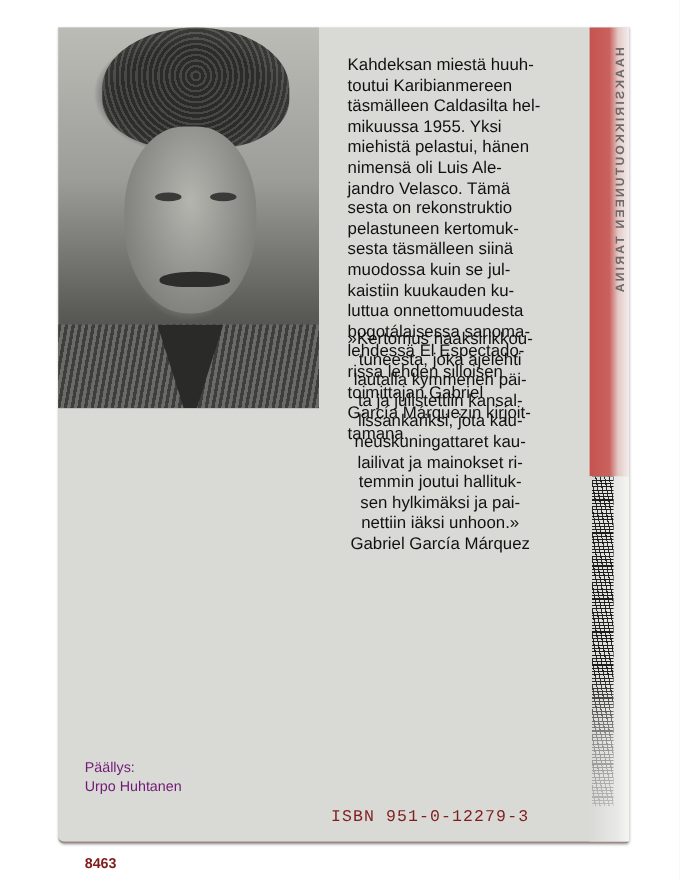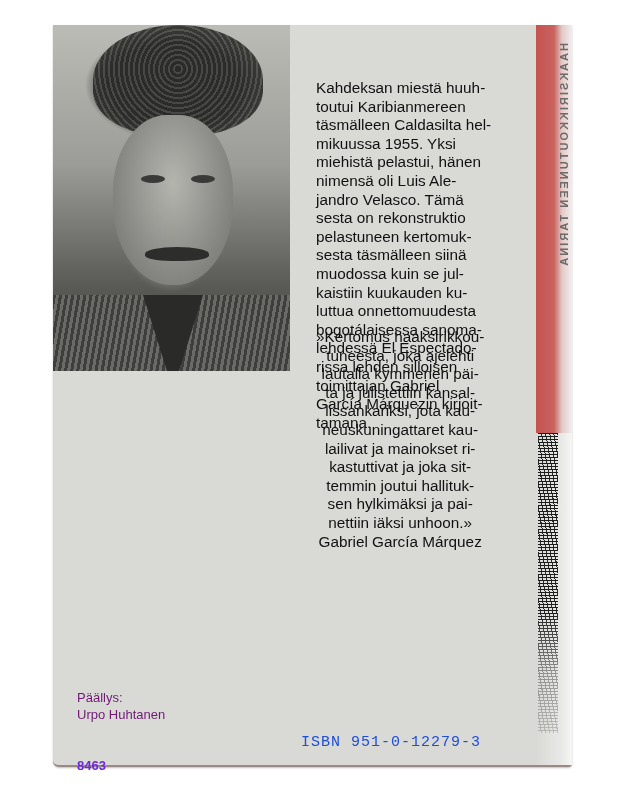--- a/index.html
+++ b/index.html
@@ -38,30 +38,30 @@
   .photo .moustache { position: absolute; left: 92px; top: 222px; width: 64px; height: 14px; border-radius: 50% 50% 40% 40%; background: #2d2d2b; }
   .photo .collar {
     position: absolute; left: 0; top: 270px; width: 237px; height: 76px;
     background: repeating-linear-gradient(100deg, #3e3e3c 0 3px, #6a6a66 3px 6px);
   }
   .photo .collar:after {
     content: ""; position: absolute; left: 90px; top: 0; width: 60px; height: 76px;
     background: #2a2a28; clip-path: polygon(0 0, 100% 0, 60% 100%, 40% 100%);
   }
   .text-col {
-    position: absolute; left: 263px; font-size: 15.3px; line-height: 18.6px; color: #111; margin-top: 28px;
+    position: absolute; left: 263px; font-size: 15.3px; line-height: 18.6px; color: #111;
   }
   .para1 { top: 26px; }
   .para2 { top: 275px; text-align: center; }
   .text-col .line { display: block; white-space: nowrap; }
   .credit { position: absolute; left: 24px; top: 664px; font-size: 13px; line-height: 17px; color: #701a75; }
-  .code { position: absolute; left: 24px; top: 733px; font-size: 13px; font-weight: bold; color: #6d28d9; }
+  .code { position: absolute; left: 24px; top: 752px; font-size: 13px; font-weight: bold; color: #7f1d1d; }
   .isbn {
     position: absolute; left: 248px; top: 709px; font-family: "Liberation Mono", monospace;
-    font-size: 15px; letter-spacing: 1px; color: #1d4ed8;
+    font-size: 15px; letter-spacing: 1px; color: #7f1d1d;
   }
   .spine {
     position: absolute; left: 536px; top: 25px; width: 36px; height: 740px;
   }
   .spine-red {
     position: absolute; left: 0; top: 0; width: 36px; height: 408px;
     background: linear-gradient(90deg, #c5534f 0%, #c9625e 50%, #e3c9c6 72%, #f2eeee 100%);
   }
   .spine-title {
     position: absolute; left: 22px; top: 18px; width: 12px; height: 360px;
@@ -118,21 +118,20 @@
   </div>
 
   <div class="text-col para2">
     <span class="line">»Kertomus haaksirikkou-</span>
     <span class="line">tuneesta, joka ajelehti</span>
     <span class="line">lautalla kymmenen päi-</span>
     <span class="line">ta ja julistettiin kansal-</span>
     <span class="line">lissankariksi, jota kau-</span>
     <span class="line">neuskuningattaret kau-</span>
     <span class="line">lailivat ja mainokset ri-</span>
-    <span class="line">kastuttivat ja joka sit-</span>
     <span class="line">temmin joutui hallituk-</span>
     <span class="line">sen hylkimäksi ja pai-</span>
     <span class="line">nettiin iäksi unhoon.»</span>
     <span class="line">Gabriel García Márquez</span>
   </div>
 
   <div class="credit">
     <div>Päällys:</div>
     <div>Urpo Huhtanen</div>
   </div>

